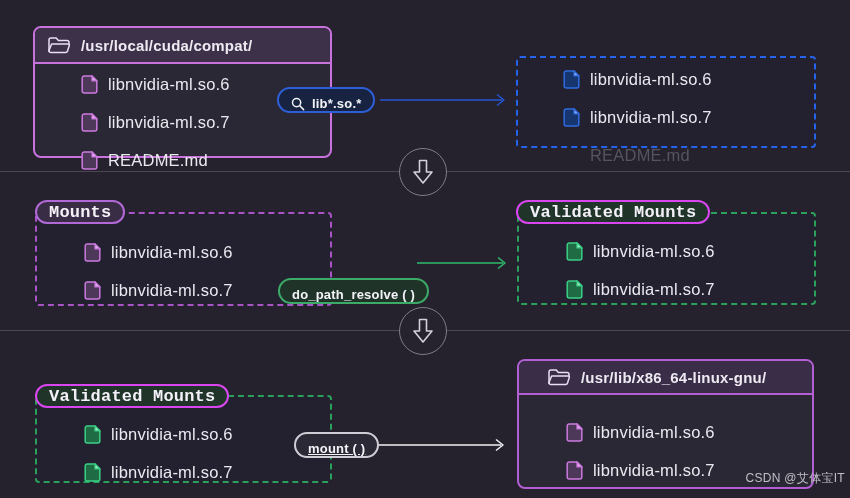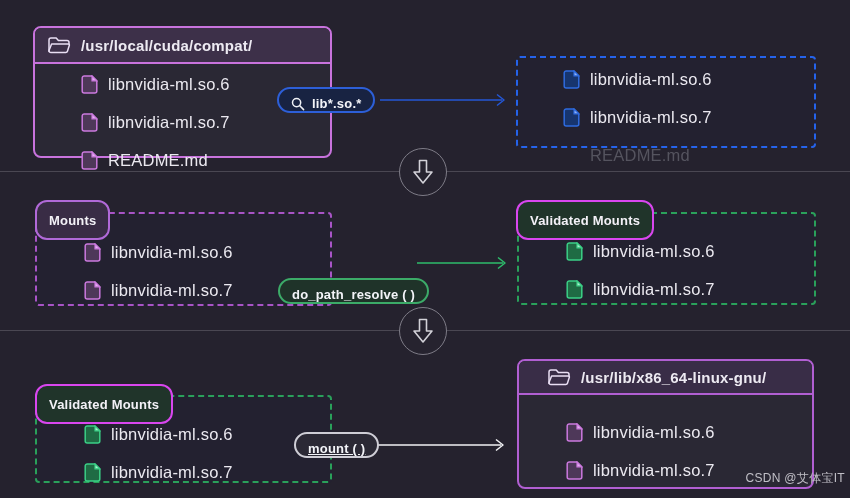--- a/index.html
+++ b/index.html
@@ -42,22 +42,22 @@
   .box-d .file-list{padding:27px 0 0 47px;}
   .box-e .file-list{padding:26px 0 0 47px;}
   .box-f .file-list{padding:26px 0 0 47px;}
   .box-g .file-list{padding:26px 0 0 47px;}
   .file-row{display:flex;align-items:center;gap:10px;height:23px;font-size:16.5px;color:#ebe9f0;letter-spacing:.2px;}
   .file-row.dim{color:#55545f;padding-left:27px;}
 
   
   .tag-pill{
     position:absolute;z-index:4;display:inline-flex;align-items:center;
-    height:20px;padding:8px 12px;border-radius:12px;
-    font-size:13px;font-weight:bold;color:#f3f1f7;letter-spacing:.2px;
+    height:20px;padding:0 12px;border-radius:12px;
+    font-size:17px;font-weight:bold;color:#f3f1f7;letter-spacing:.2px;font-family:Liberation Mono, monospace;
   }
   .tag-purple{border:2px solid #b169d8;background:#392c45;}
   .tag-green{border:2px solid #d946ef;background:#20342a;}
   .p-mounts{left:35px;top:200px;}
   .p-valid2{left:516px;top:200px;}
   .p-valid3{left:35px;top:384px;}
 
   
   .fn-pill{
     position:absolute;z-index:4;display:inline-flex;align-items:flex-end;gap:7px;

